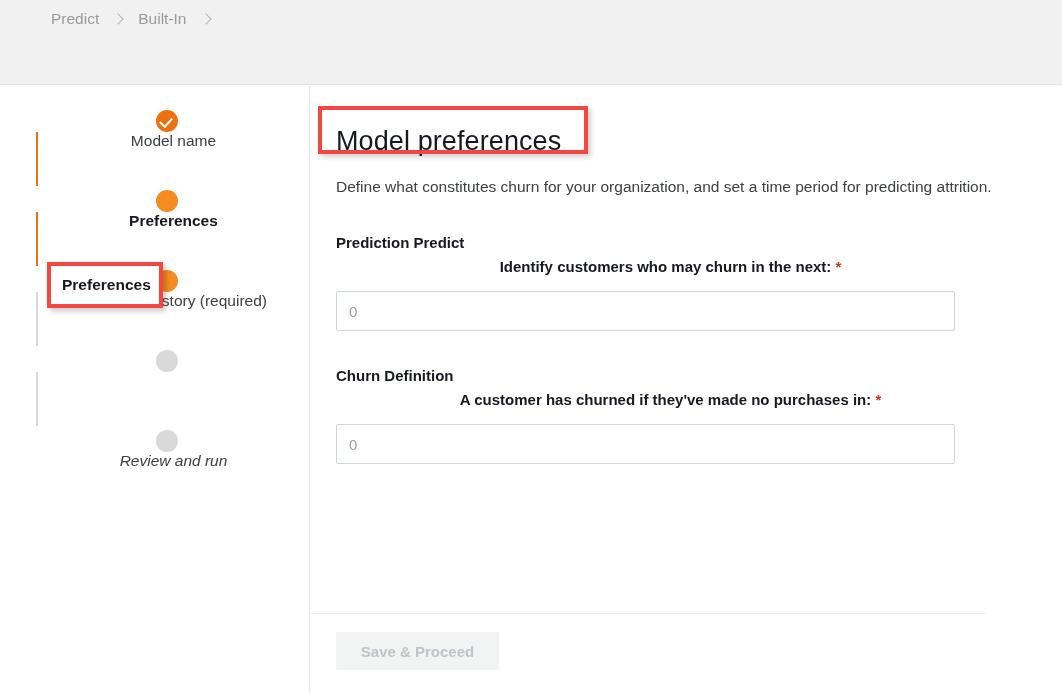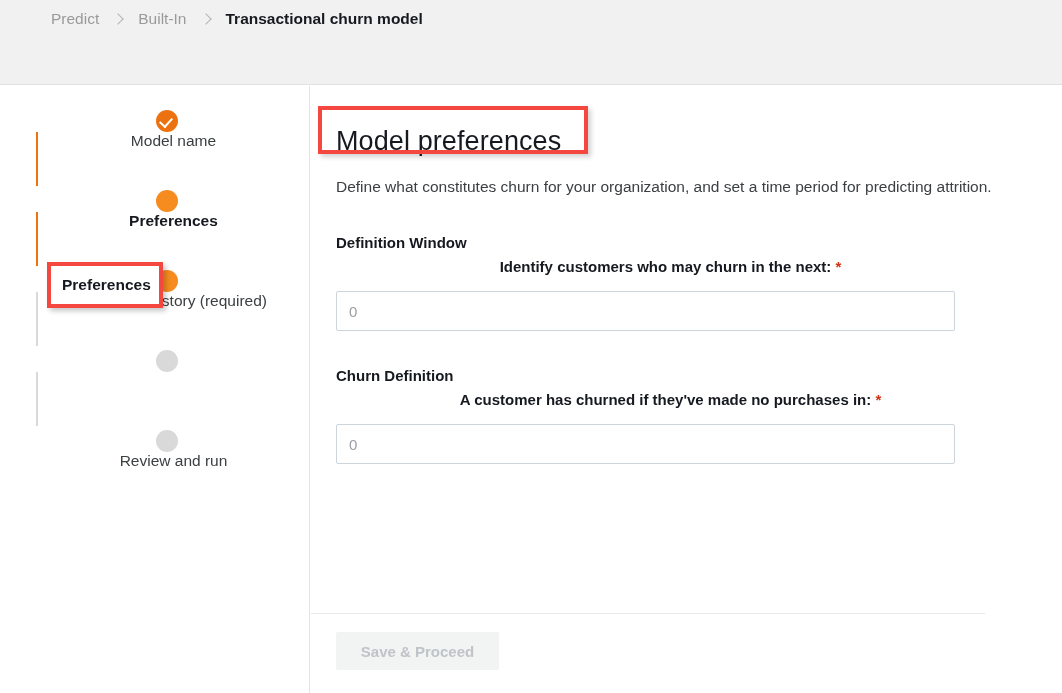--- a/index.html
+++ b/index.html
@@ -47,21 +47,21 @@
   }
   .steps { position: relative; padding-top: 24px; }
   .step {
     position: relative;
     display: flex; align-items: center;
     height: 26px;
     margin-left: 25px;
     margin-bottom: 54px;
     flex-direction: column;
   }
-  .step:last-child { margin-bottom: 16px; }
+  .step:last-child { margin-bottom: 16px; font-style: italic; }
 
   .step-marker {
     position: relative; z-index: 2;
     width: 22px; height: 22px; border-radius: 50%;
     flex: 0 0 22px;
     background: #d5d5d5;
   }
   .step-marker.done   { background: #ec7211; }
   .step-marker.active { background: #f68b1f; }
   .step-marker.pending{ background: #d9d9d9; }
@@ -188,21 +188,20 @@
 <body>
 
 <div class="page">
 
   <div class="header">
     <nav class="breadcrumb">
       <span class="crumb-link">Predict</span>
       <span class="crumb-sep"></span>
       <span class="crumb-link">Built-In</span>
       <span class="crumb-sep"></span>
-      <span class="crumb-current">Transactional churn model</span>
     </nav>
   </div>
 
   <aside class="sidebar">
     <div class="steps">
 
       <div class="step">
         <span class="step-marker done"></span>
         <span class="connector orange"></span>
         <span class="step-label">Model name</span>
@@ -242,21 +241,21 @@
     <div class="content">
 
       <div class="title-wrap">
         <h1 class="page-title">Model preferences</h1>
         <span class="anno-title"></span>
       </div>
 
       <p class="page-desc">Define what constitutes churn for your organization, and set a time period for predicting attrition.</p>
 
       <div class="field-group">
-        <div class="field-heading">Definition Window</div>
+        <div class="field-heading">Prediction Predict</div>
         <div class="field-sublabel">
           <span>Identify customers who may churn in the next:</span>
           <span class="req-star">*</span>
         </div>
         <input class="text-input" type="text" placeholder="0" style="">
       </div>
 
       <div class="field-group">
         <div class="field-heading">Churn Definition</div>
         <div class="field-sublabel">

